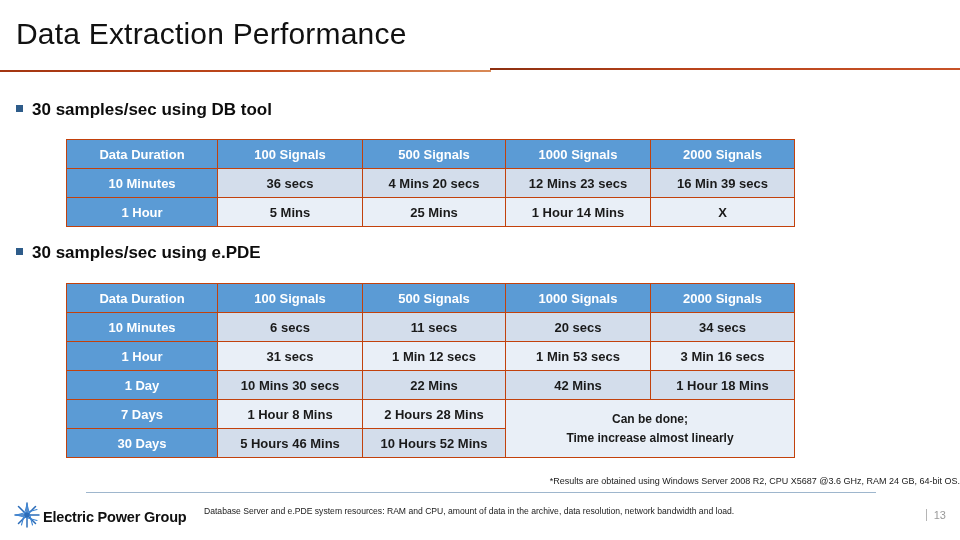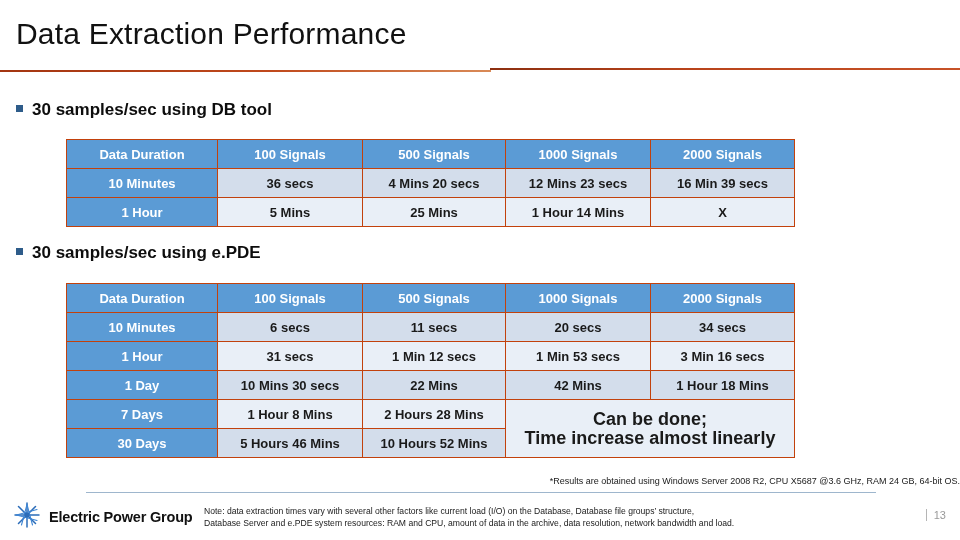--- a/index.html
+++ b/index.html
@@ -103,21 +103,21 @@
   .perf-table td.rowhead {
     background: #5b9bd5;
     color: #ffffff;
     font-weight: bold;
   }
   .perf-table td.band-dark  { background: #d3ddeb; }
   .perf-table td.band-light { background: #e9eff7; }
   .perf-table td.merged {
     background: #e9eff7;
     font-weight: bold;
-    font-size: 18px;
+    font-size: 12px;
     line-height: 19px;
     color: #1a1a1a;
   }
 
   
   #footnote {
     position: absolute;
     left: 0px;
     top: 476px;
     width: 960px;
@@ -135,21 +135,21 @@
     width: 790px;
     height: 1px;
     background: #9eb6cd;
   }
   #footer-logo {
     position: absolute;
     left: 14px;
     top: 502px;
     display: flex;
     align-items: center;
-    gap: 9px;
+    gap: 3px;
   }
   #logo-wordmark {
     font-size: 14.5px;
     font-weight: bold;
     color: #111111;
     letter-spacing: -0.2px;
     white-space: nowrap;
   }
   #footer-note {
     position: absolute;
@@ -302,20 +302,19 @@
         <line x1="2.5" y1="13" x2="23" y2="7.5"></line>
         <line x1="2.5" y1="13" x2="23" y2="18.5"></line>
       </g>
       <circle cx="13" cy="13" r="2.6" fill="#2b6cb8"></circle>
     </svg>
   </span>
   <span id="logo-wordmark">Electric Power Group</span>
 </div>
 
 <div id="footer-note">
-  <div>Note: data extraction times vary with several other factors like current load (I/O) on the Database, Database file groups’ structure,</div>
   <div>Database Server and e.PDE system resources: RAM and CPU, amount of data in the archive, data resolution, network bandwidth and load.</div>
 </div>
 
 <div id="page-number">
   <span class="bar"></span>
   <span>13</span>
 </div>
 
 </body></html>

